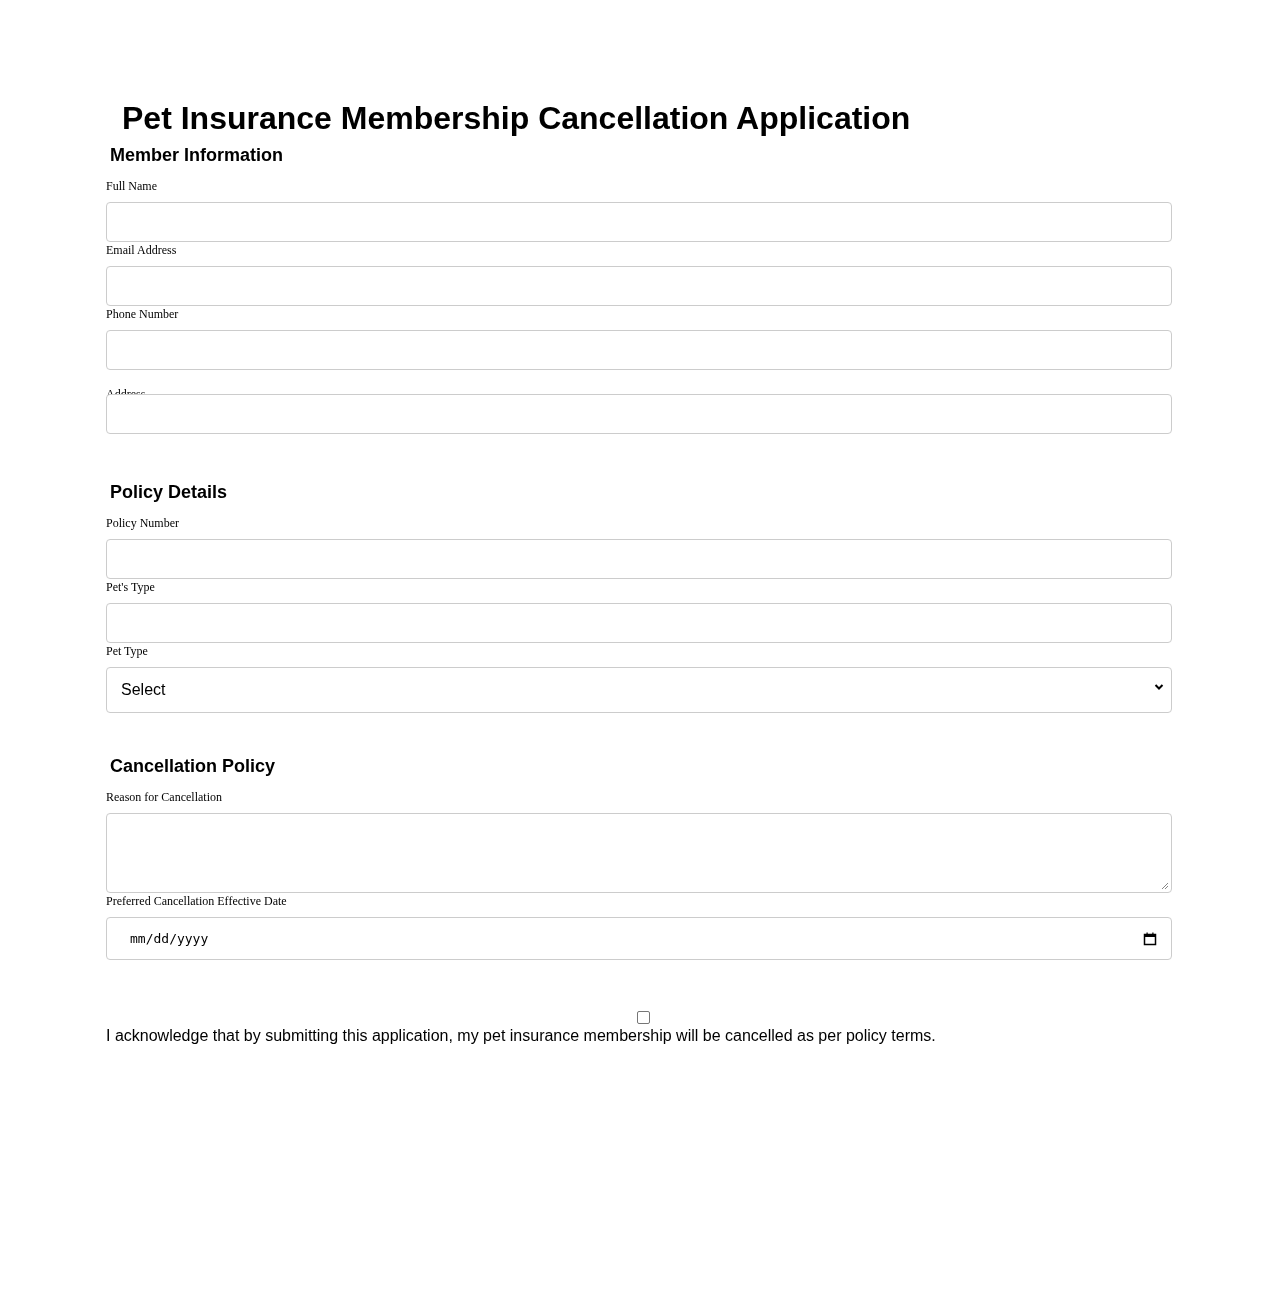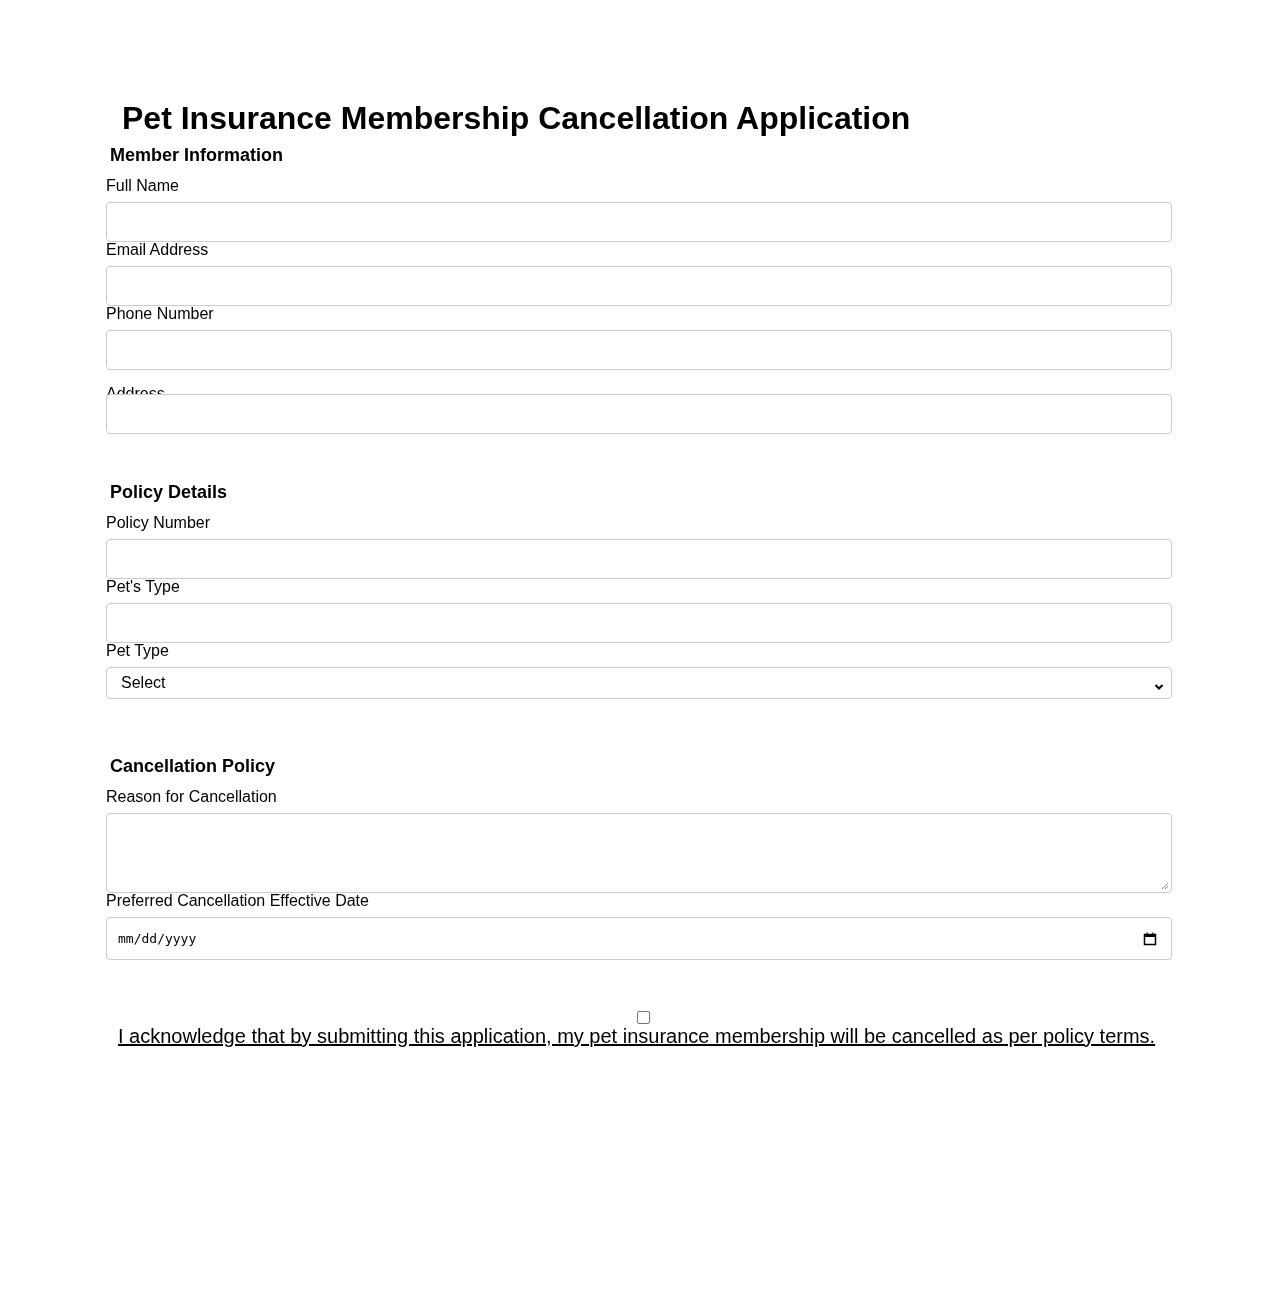--- a/index.html
+++ b/index.html
@@ -1,29 +1,29 @@
 <!DOCTYPE html>
 <html><head>
 <meta charset="utf-8">
 <style>
   html, body { margin: 0; padding: 0; background: #ffffff; }
   body { width: 1278px; height: 1300px; font-family: "Liberation Sans", sans-serif; color: #000; position: relative; }
   .container { position: absolute; left: 106px; top: 0; width: 1066px; }
   h1 { position: absolute; left: 0; top: 84px; margin: 16px; font-size: 32px; font-weight: bold; white-space: nowrap; line-height: 36px; }
   .sec { position: absolute; left: 4px; margin: 0; font-size: 18px; font-weight: bold; line-height: 22px; }
-  .lbl { position: absolute; left: 0; font-size: 16px; line-height: 20px; }
+  .lbl { position: absolute; left: 0; font-size: 12px; line-height: 20px; font-family: Liberation Serif, serif; }
   .inp { position: absolute; left: 0; width: 1066px; height: 40px; box-sizing: border-box; border: 1px solid #cccccc; border-radius: 4px; background: #fff; }
-  .sel { height: 32px; display: flex; align-items: center; padding-left: 14px; font-size: 16px; }
+  .sel { height: 46px; display: flex; align-items: center; padding-left: 14px; font-size: 16px; }
   .sel .chev { position: absolute; right: 7px; top: 14px; width: 10px; height: 10px; }
   .ta { height: 80px; }
   .ta .grip { position: absolute; right: 2px; bottom: 2px; width: 8px; height: 8px; }
-  .date { height: 43px; display: flex; align-items: center; padding-left: 11px; font-family: "DejaVu Sans Mono", monospace; font-size: 13px; }
+  .date { height: 43px; display: flex; align-items: center; padding-left: 23px; font-family: "DejaVu Sans Mono", monospace; font-size: 13px; }
   .date .cal { position: absolute; right: 14px; top: 14px; width: 14px; height: 14px; }
   .cb { position: absolute; left: 531px; top: 1011px; width: 11px; height: 11px; border: 1px solid #767676; border-radius: 2px; background: #fff; }
-  .ack { position: absolute; left: 12px; top: 1026px; font-size: 20px; line-height: 20px; white-space: nowrap; text-decoration: underline; }
+  .ack { position: absolute; left: 0; top: 1026px; font-size: 16px; line-height: 20px; white-space: nowrap; }
 </style>
 </head>
 <body>
 
 <div class="container">
   <h1>Pet Insurance Membership Cancellation Application</h1>
 
   <h2 class="sec" style="top:144px">Member Information</h2>
 
   <label class="lbl" style="top:176px">Full Name</label>

